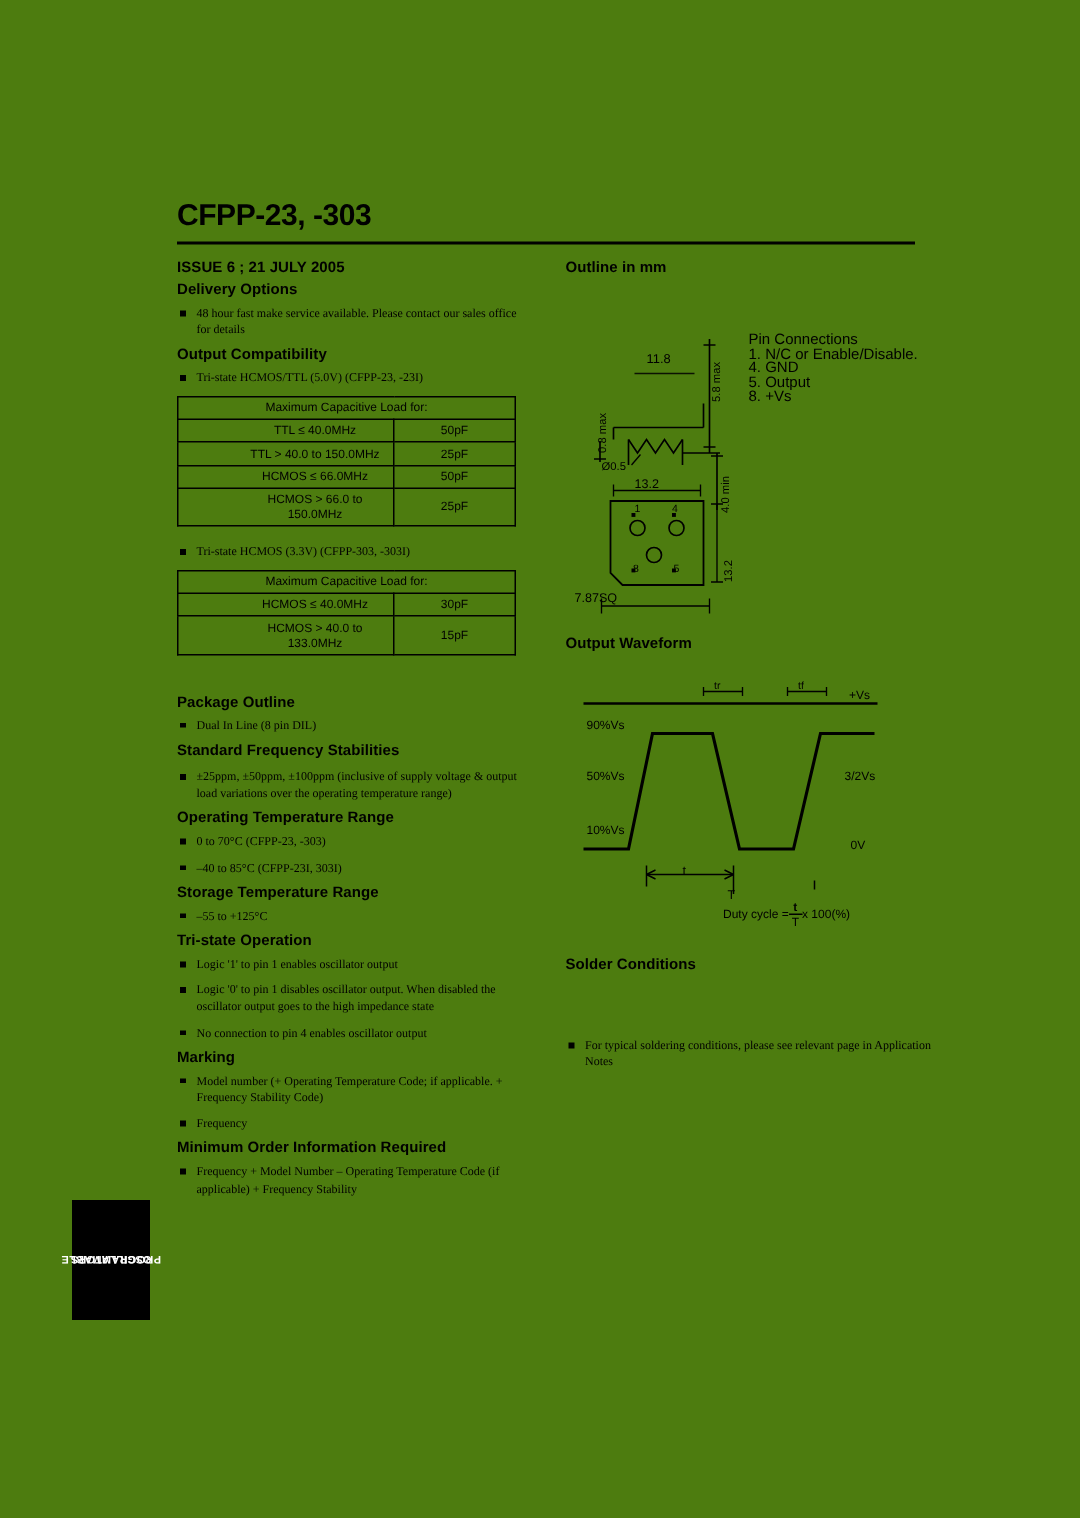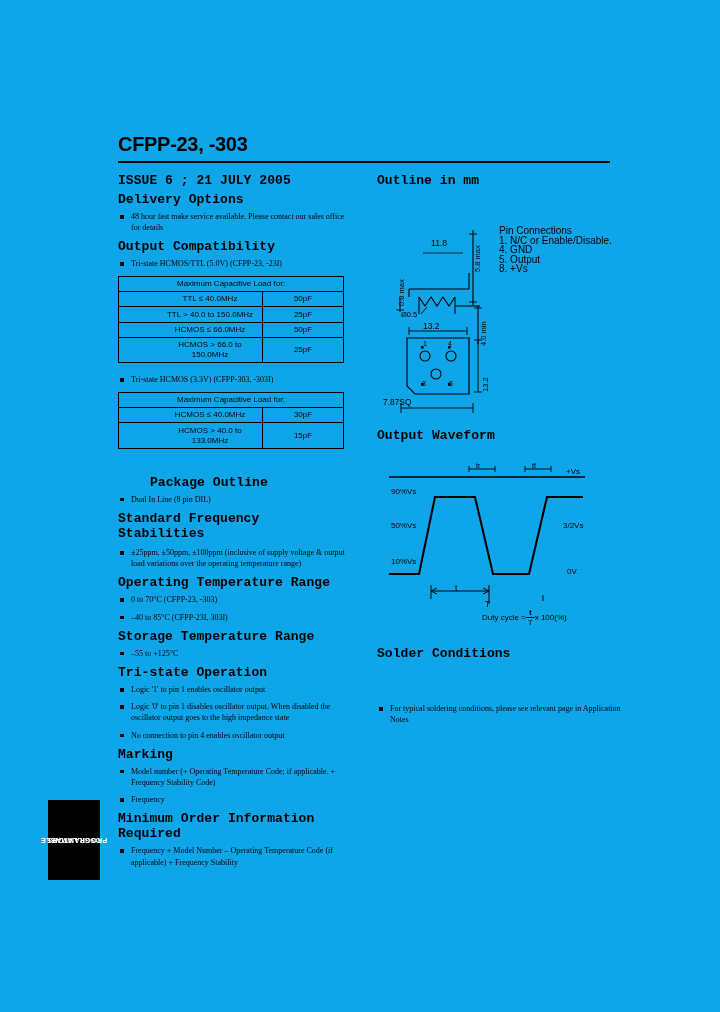--- a/index.html
+++ b/index.html
@@ -1,37 +1,37 @@
 <!DOCTYPE html>
 <html><head>
 <meta charset="utf-8">
 <style>
   html,body{margin:0;padding:0;background:#fbfbfb;}
   body{
     width:720px;height:1012px;position:relative;overflow:hidden;
     font-family:"Liberation Sans", sans-serif;
     color:#000;-webkit-font-smoothing:none;
   }
-  .page{position:absolute;inset:0;background:#0ea5e9;}
+  .page{position:absolute;inset:0;background:#4d7c0f;}
 
   
   .doc-title{
     position:absolute;left:118px;top:133px;
     font-size:20px;font-weight:bold;letter-spacing:-0.3px;
   }
   .header-rule{
     position:absolute;left:118px;top:161px;width:492px;height:2px;background:#000;
   }
 
   
   .col-left{position:absolute;left:118px;top:173px;width:230px;}
   .col-right{position:absolute;left:377px;top:173px;width:250px;}
 
   h3.sec{
-    font-size:13px;font-weight:bold;margin:0 0 4px 0;letter-spacing:0.05px;font-family:Liberation Mono, monospace;
+    font-size:10px;font-weight:bold;margin:0 0 4px 0;letter-spacing:0.05px;
   }
   .sec-sp{margin-top:10px;}
   ul.bul{list-style:none;margin:0 0 2px 0;padding:0;font-family:Liberation Serif, serif;}
   ul.bul li{
     position:relative;padding-left:13px;margin-bottom:6px;
     font-size:8px;line-height:11.2px;
   }
   ul.bul li:before{
     content:"";position:absolute;left:2px;top:4px;
     width:3.5px;height:3.5px;background:#000;
@@ -131,21 +131,21 @@
         <td class="lbl">HCMOS ≤ 40.0MHz</td>
         <td class="val">30pF</td>
       </tr>
       <tr>
         <td class="lbl">HCMOS &gt; 40.0 to 133.0MHz</td>
         <td class="val">15pF</td>
       </tr>
     </tbody>
       </table>
 
-    <h3 class="sec" style="margin-top:26px;margin-left:32px;">Package Outline</h3>
+    <h3 class="sec" style="margin-top:26px;">Package Outline</h3>
     <ul class="bul">
       <li>Dual In Line (8 pin DIL)</li>
     </ul>
 
     <h3 class="sec sec-sp">Standard Frequency Stabilities</h3>
     <ul class="bul" style="margin-top:6px;">
       <li>±25ppm, ±50ppm, ±100ppm (inclusive of supply voltage &amp; output load variations over the operating temperature range)</li>
     </ul>
 
     <h3 class="sec sec-sp">Operating Temperature Range</h3>

